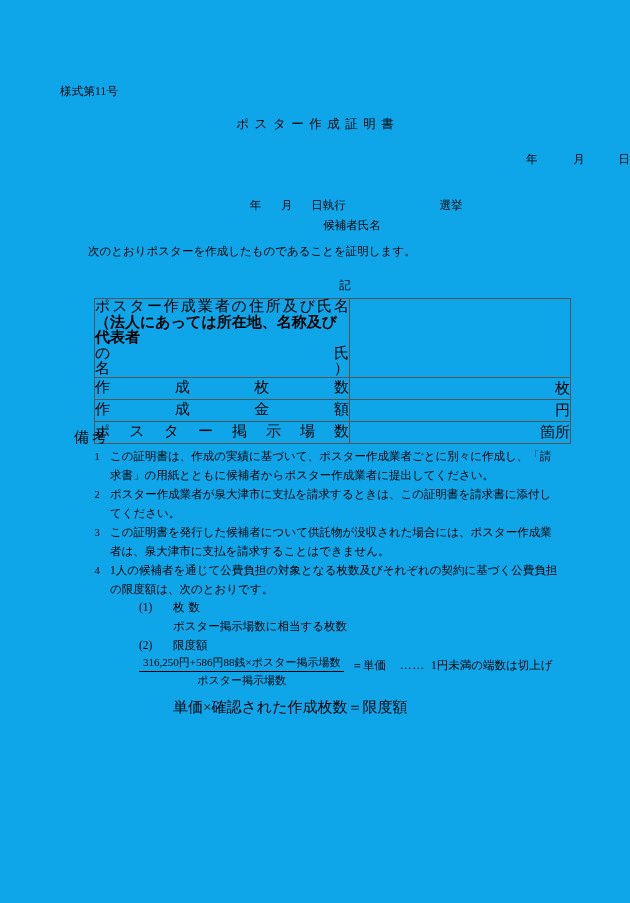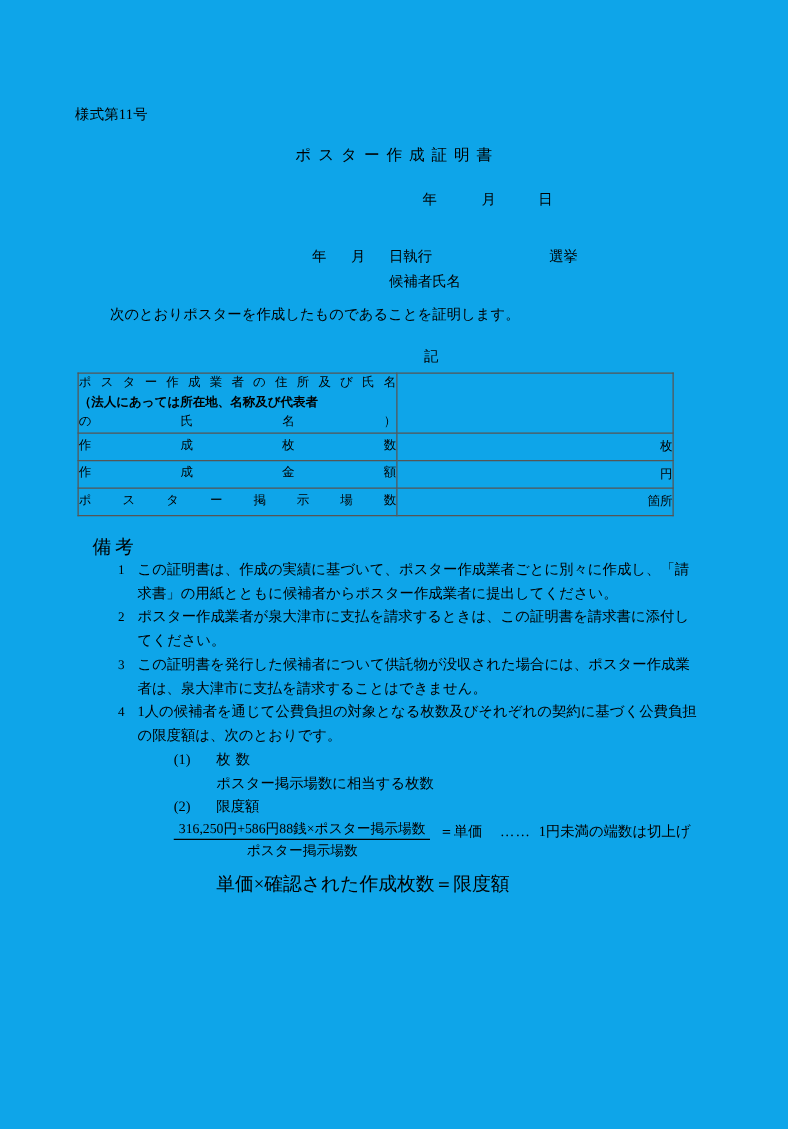--- a/index.html
+++ b/index.html
@@ -47,21 +47,21 @@
     width: 630px;
     text-align: center;
     font-size: 12.5px;
     letter-spacing: 5.5px;
     text-indent: 5.5px;
   }
   .date-line-1 {
     left: 0;
     top: 152px;
     width: 630px;
-    text-align: center;
+    text-align: right;
     font-size: 11.5px;
     padding-left: 150px;
     box-sizing: border-box;
   }
   .date-line-1 .seg { display: inline-block; }
   .gap-a { display: inline-block; width: 30px; }
   .gap-b { display: inline-block; width: 28px; }
 
   .exec-line {
     left: 0;
@@ -70,21 +70,21 @@
     text-align: center;
     font-size: 11.5px;
     padding-left: 82px;
     box-sizing: border-box;
   }
   .gap-c { display: inline-block; width: 14px; }
   .gap-d { display: inline-block; width: 13px; }
   .gap-e { display: inline-block; width: 88px; }
 
   .cand-name {
-    left: 4px;
+    left: 16px;
     top: 218px;
     width: 554px;
     text-align: center;
     font-size: 11.5px;
     padding-left: 118px;
     box-sizing: border-box;
   }
 
   .intro {
     left: 88px;
@@ -105,21 +105,22 @@
   
   .tbl-wrap {
     left: 62px;
     top: 298px;
     width: 476px;
   }
   table.main {
     border-collapse: collapse;
     width: 476px;
     table-layout: fixed;
-    font-size: 10px;
+    font-size: 15px;
+    margin-left: 32px;
   }
   table.main td {
     border: 1px solid #555555;
     padding: 0;
     vertical-align: middle;
   }
   td.label {
     width: 254px;
     padding: 2px 5px 3px 5px;
     line-height: 15.5px;

